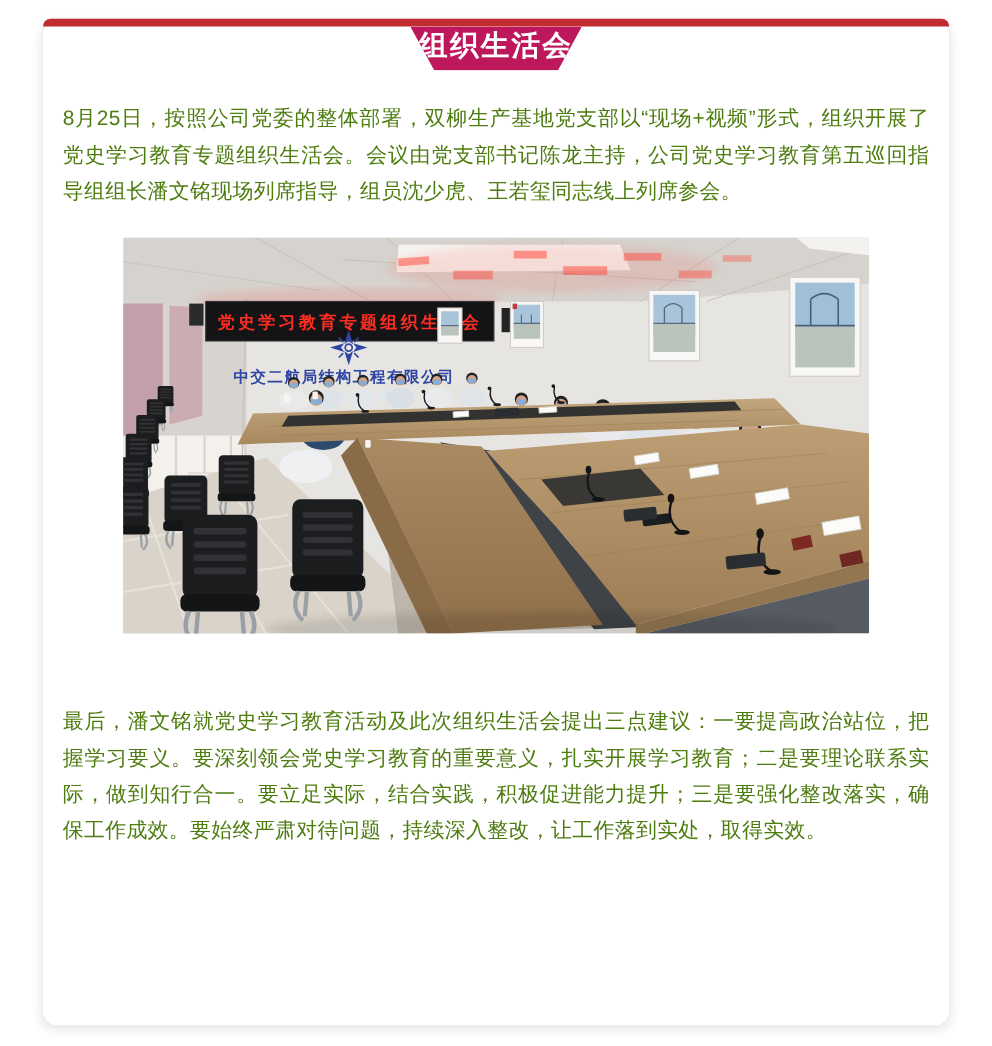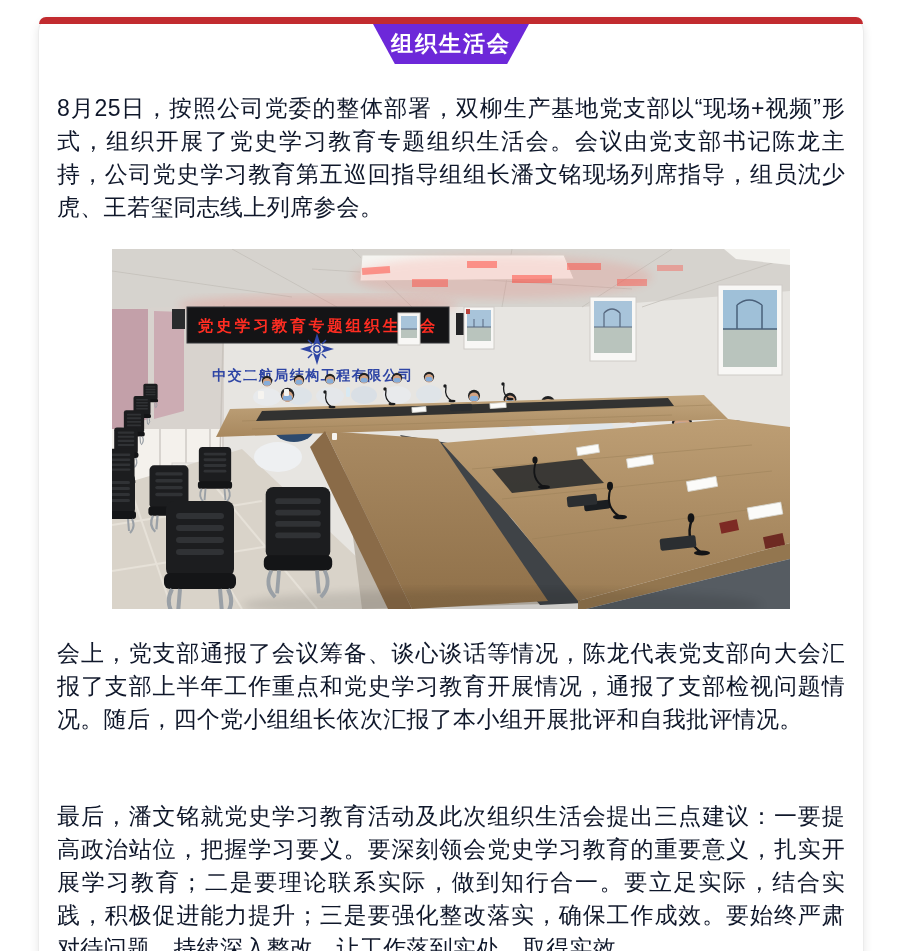--- a/index.html
+++ b/index.html
@@ -22,32 +22,32 @@
   }
   .card-top {
     height: 7px;
     margin: -1px -18px 0 -18px;
     background: #c22b2f;
     border-radius: 14px 14px 0 0;
   }
   .title-badge {
     width: 156px; height: 40px;
     margin: 0 auto;
-    background: #6d28d9;
+    background: #be185d;
     clip-path: polygon(0 0, 100% 0, 86% 100%, 14% 100%);
-    display: flex; align-items: center; justify-content: center;
+    display: flex; align-items: flex-start; justify-content: center;
     color: #ffffff;
-    font-size: 22px;
+    font-size: 26px;
     font-weight: bold;
     letter-spacing: 2px;
   }
   .body-text p {
     margin: 28px 0 0 0;
-    color: #0f172a;
-    font-size: 23px;
+    color: #4d7c0f;
+    font-size: 19px;
     line-height: 33px;
     text-align: justify;
     letter-spacing: 0.3px;
   }
   .body-text p.p-last { margin-top: 64px; }
   figure.photo {
     width: 678px;
     margin: 25px auto 4px auto;
     padding: 0;
     line-height: 0;
@@ -311,17 +311,16 @@
             <use href="#chair" x="-8" y="198" width="33" height="51"></use>
             <use href="#chair" x="-14" y="224" width="40" height="62"></use>
             <use href="#chair" x="84" y="196" width="38" height="59"></use>
             <use href="#chair" x="34" y="214" width="46" height="71"></use>
             <use href="#chair" x="148" y="234" width="76" height="118"></use>
             <use href="#chair" x="48" y="248" width="80" height="124"></use>
           </g>
         </svg>
       </figure>
 
-      <p>会上，党支部通报了会议筹备、谈心谈话等情况，陈龙代表党支部向大会汇报了支部上半年工作重点和党史学习教育开展情况，通报了支部检视问题情况。随后，四个党小组组长依次汇报了本小组开展批评和自我批评情况。</p>
       <p class="p-last">最后，潘文铭就党史学习教育活动及此次组织生活会提出三点建议：一要提高政治站位，把握学习要义。要深刻领会党史学习教育的重要意义，扎实开展学习教育；二是要理论联系实际，做到知行合一。要立足实际，结合实践，积极促进能力提升；三是要强化整改落实，确保工作成效。要始终严肃对待问题，持续深入整改，让工作落到实处，取得实效。</p>
     </div>
   </div>
 </div>
 
 </body></html>

